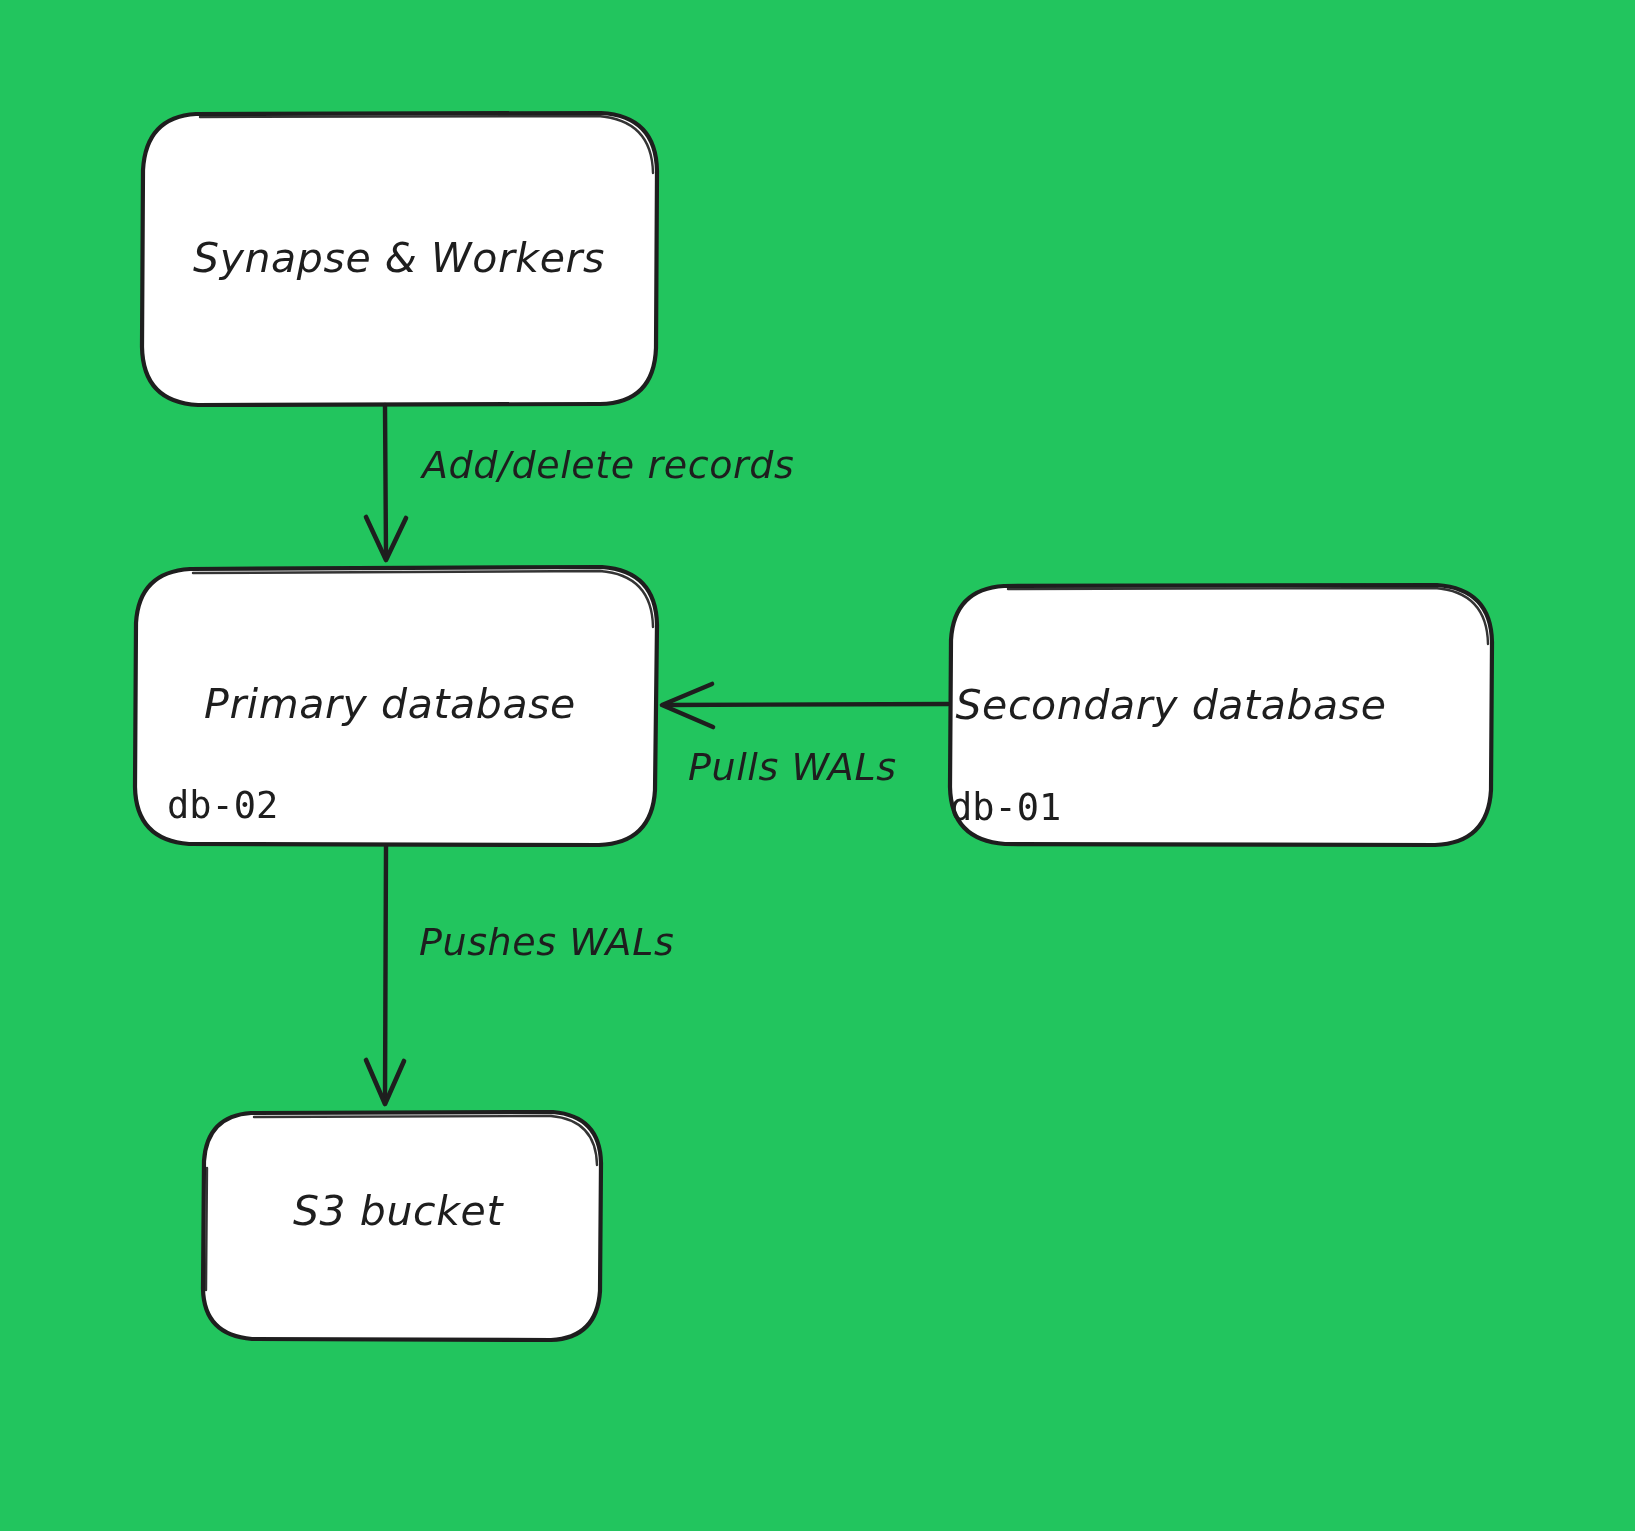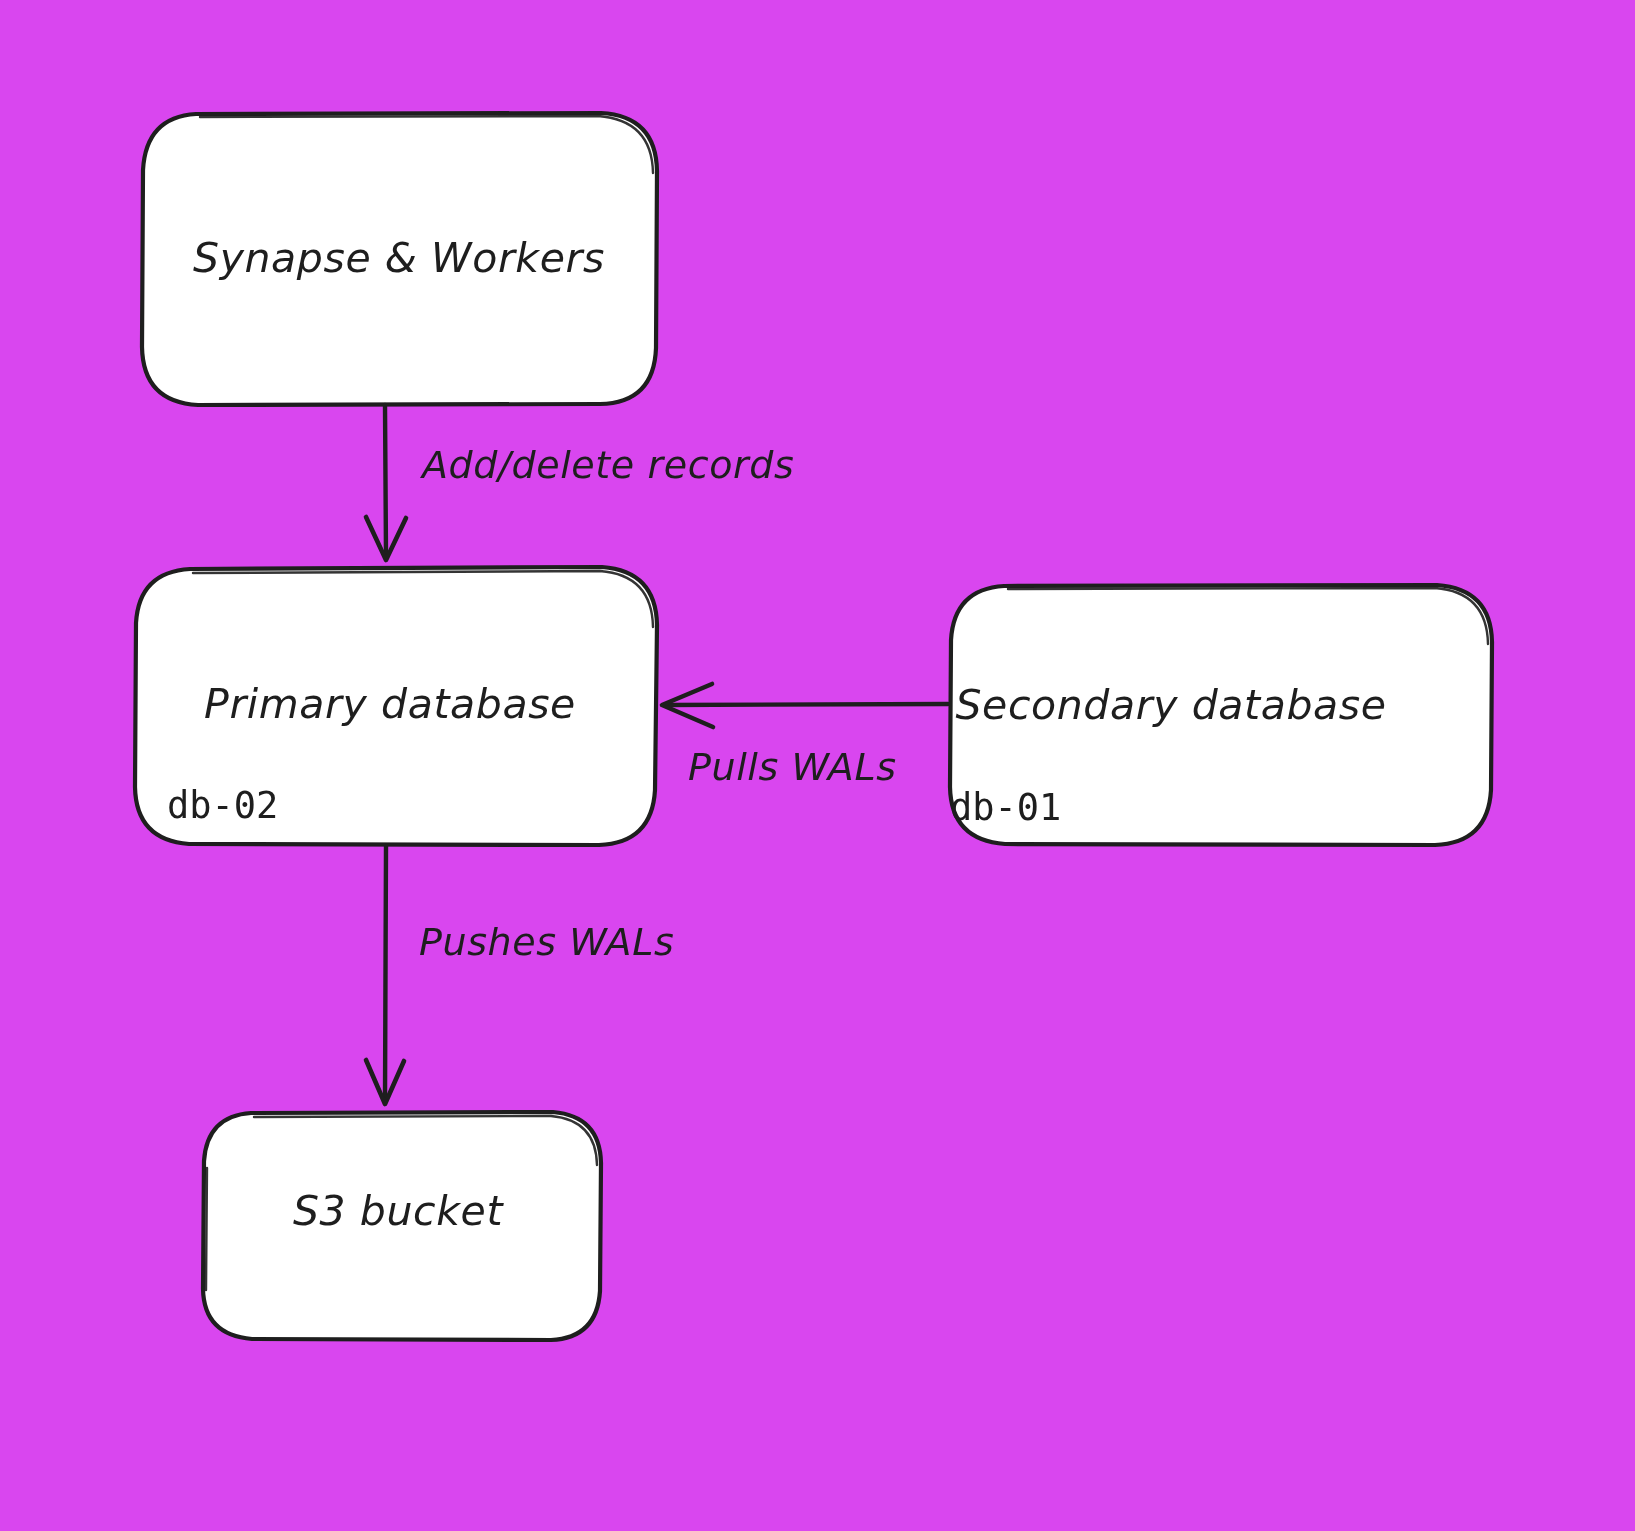--- a/index.html
+++ b/index.html
@@ -10,21 +10,21 @@
   body {
     width: 1635px;
     height: 1531px;
     overflow: hidden;
     font-family: "DejaVu Sans", sans-serif;
   }
   #diagram-canvas {
     position: relative;
     width: 1635px;
     height: 1531px;
-    background: #d946ef;
+    background: #22c55e;
   }
   svg#diagram-svg {
     position: absolute;
     top: 0;
     left: 0;
     width: 1635px;
     height: 1531px;
   }
   .node-shape {
     fill: #ffffff;

